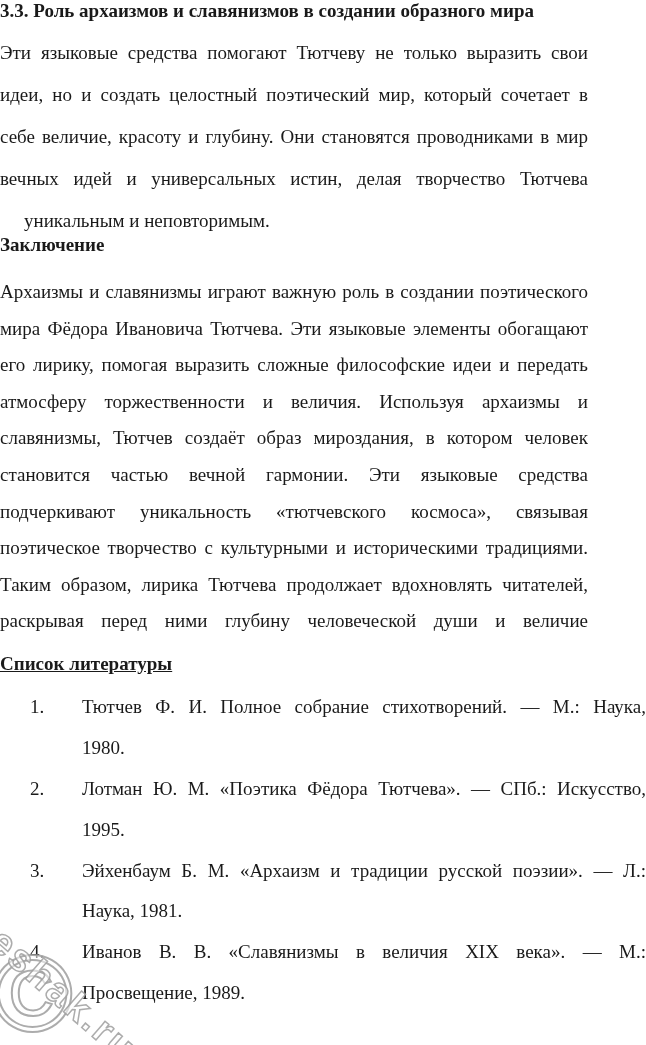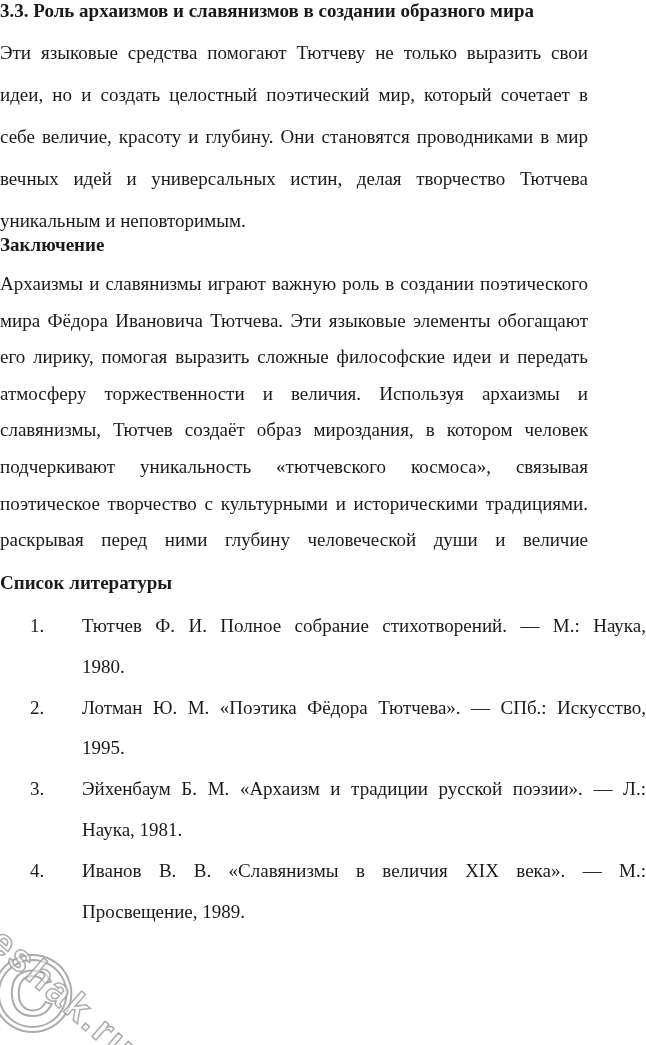--- a/index.html
+++ b/index.html
@@ -24,31 +24,32 @@
   }
   .doc-heading {
     font-size: 19px;
     font-weight: bold;
     margin: 0;
     line-height: 42px;
     white-space: nowrap;
     text-align: left;
   }
   #heading-conclusion { margin-top: -18px; }
-  #para-conclusion    { }
-  #heading-biblio     { margin-top: 3px; }
+  #para-conclusion    { margin-top: 8px; }
+  #heading-biblio     { margin-top: 3px; text-decoration: underline; }
 
   .para { width: 588px; }
   .line {
     text-align: justify;
     text-align-last: justify;
     -moz-text-align-last: justify;
   }
   .line.last {
     text-align-last: left;
+    padding-left: 24px;
     -moz-text-align-last: left;
   }
   #para-intro .line { line-height: 42px; }
   #para-conclusion .line { line-height: 36.6px; }
 
   .bib {
     margin: 2px 0 0 0;
     padding: 0;
     list-style: none;
   }
@@ -120,22 +121,24 @@
     </div>
 
   <h1 class="doc-heading" id="heading-conclusion">Заключение</h1>
 
   <div class="para" id="para-conclusion">
       <div class="line">Архаизмы и славянизмы играют важную роль в создании поэтического</div>
       <div class="line">мира Фёдора Ивановича Тютчева. Эти языковые элементы обогащают</div>
       <div class="line">его лирику, помогая выразить сложные философские идеи и передать</div>
       <div class="line">атмосферу торжественности и величия. Используя архаизмы и</div>
       <div class="line">славянизмы, Тютчев создаёт образ мироздания, в котором человек</div>
+      <div class="line">становится частью вечной гармонии. Эти языковые средства</div>
       <div class="line">подчеркивают уникальность «тютчевского космоса», связывая</div>
       <div class="line">поэтическое творчество с культурными и историческими традициями.</div>
+      <div class="line">Таким образом, лирика Тютчева продолжает вдохновлять читателей,</div>
       <div class="line">раскрывая перед ними глубину человеческой души и величие</div>
     </div>
 
   <h1 class="doc-heading" id="heading-biblio">Список литературы</h1>
 
   <ol class="bib" id="bib-list">
       <li class="bib-item">
         <span class="bib-num">1.</span>
         <div class="bib-line">Тютчев Ф. И. Полное собрание стихотворений. — М.: Наука,</div>
         <div class="bib-line last">1980.</div>

